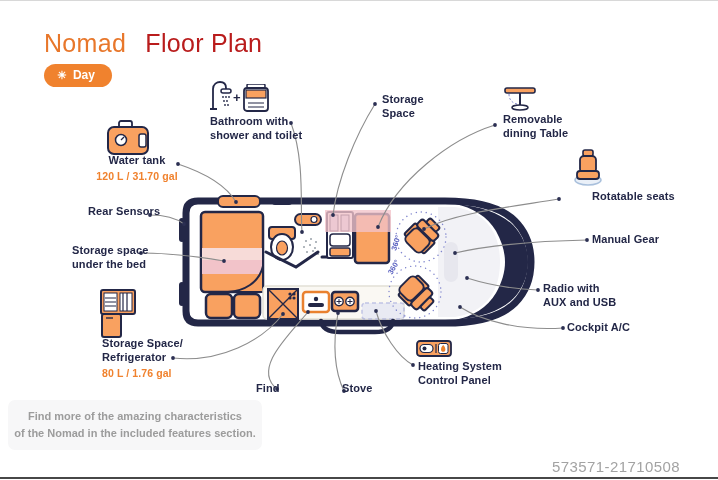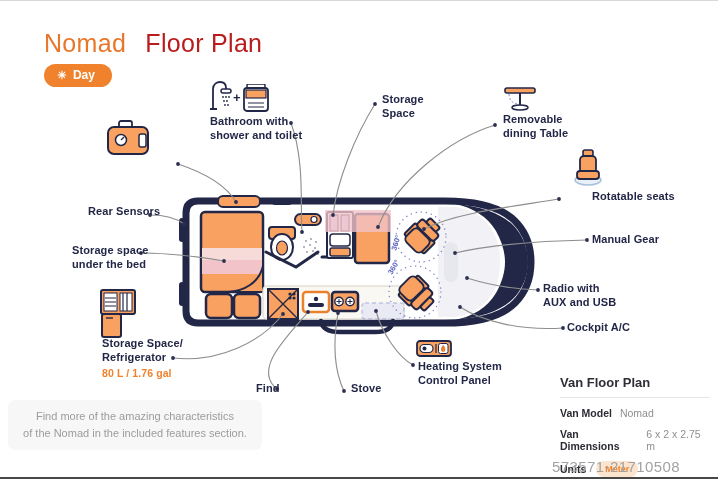--- a/index.html
+++ b/index.html
@@ -20,21 +20,21 @@
   .info-panel{position:absolute;left:560px;top:374px;width:150px;}
   .info-panel .ip-title{font-size:13px;font-weight:bold;color:#2E2E36;padding-bottom:7px;
                         border-bottom:1px solid #E6E6E6;}
   .ip-row{margin-top:9px;font-size:10.5px;display:flex;align-items:center;}
   .ip-row .lbl{font-weight:bold;color:#2B2B33;}
   .ip-row .val{color:#8F8F93;margin-left:8px;}
   .ip-row .badge{background:#FCE5CE;color:#EF8430;font-weight:bold;font-size:9px;
                  padding:3px 9px;border-radius:9px;margin-left:10px;cursor:pointer;}
   .note-box{position:absolute;left:8px;top:399px;width:254px;height:50px;background:#F7F7F8;
             border-radius:7px;text-align:center;color:#9C9C9C;font-size:11px;line-height:1.55;
-            box-sizing:border-box;padding-top:8px;}
+            box-sizing:border-box;padding-top:8px;font-weight:bold;}
   .watermark{position:absolute;left:520px;top:457px;width:192px;text-align:center;
              color:#A3A3A3;font-size:15px;letter-spacing:.4px;}
   .bottom-line{position:absolute;left:0;top:476px;width:718px;height:2px;background:#474747;}
 </style>
 </head>
 <body>
 
 <div class="page">
 
   <svg class="plan-svg" width="718" height="480" viewBox="0 0 718 480">
@@ -267,67 +267,56 @@
 
   <div class="callout" style="left:210px;top:114px">
     <span>Bathroom with</span><br><span>shower and toilet</span>
   </div>
   <div class="callout" style="left:382px;top:92px">
     <span>Storage</span><br><span>Space</span>
   </div>
   <div class="callout" style="left:503px;top:112px">
     <span>Removable</span><br><span>dining Table</span>
   </div>
+  <div class="callout center" style="left:92px;top:153px;width:90px">
+    <span>Water tank</span>
+    <div class="sub">120 L / 31.70 gal</div>
+  </div>
   <div class="callout" style="left:88px;top:204px">
     <span>Rear Sensors</span>
   </div>
   <div class="callout" style="left:72px;top:243px">
     <span>Storage space</span><br><span>under the bed</span>
   </div>
   <div class="callout" style="left:102px;top:336px">
     <span>Storage Space/</span><br><span>Refrigerator</span>
     <div class="sub">80 L / 1.76 gal</div>
   </div>
   <div class="callout" style="left:256px;top:381px">
     <span>Find</span>
   </div>
-  <div class="callout" style="left:351px;top:381px">
+  <div class="callout" style="left:342px;top:381px">
     <span>Stove</span>
   </div>
   <div class="callout" style="left:418px;top:359px">
     <span>Heating System</span><br><span>Control Panel</span>
   </div>
   <div class="callout" style="left:592px;top:189px">
     <span>Rotatable seats</span>
   </div>
   <div class="callout" style="left:592px;top:232px">
     <span>Manual Gear</span>
   </div>
   <div class="callout" style="left:543px;top:281px">
     <span>Radio with</span><br><span>AUX and USB</span>
   </div>
   <div class="callout" style="left:567px;top:320px">
     <span>Cockpit A/C</span>
   </div>
 
-  <div class="info-panel">
-    <div class="ip-title">Van Floor Plan</div>
-    <div class="ip-row">
-      <span class="lbl">Van Model</span>
-      <span class="val">Nomad</span>
-    </div>
-    <div class="ip-row">
-      <span class="lbl">Van Dimensions</span>
-      <span class="val">6 x 2 x 2.75 m</span>
-    </div>
-    <div class="ip-row">
-      <span class="lbl">Units</span>
-      <span class="badge">Meter</span>
-    </div>
-  </div>
 
   <div class="note-box">
     <span>Find more of the amazing characteristics</span><br><span>of the Nomad in the included features section.</span>
   </div>
   <div class="watermark">573571-21710508</div>
   <div class="bottom-line"></div>
 
 </div>
 
 </body></html>

